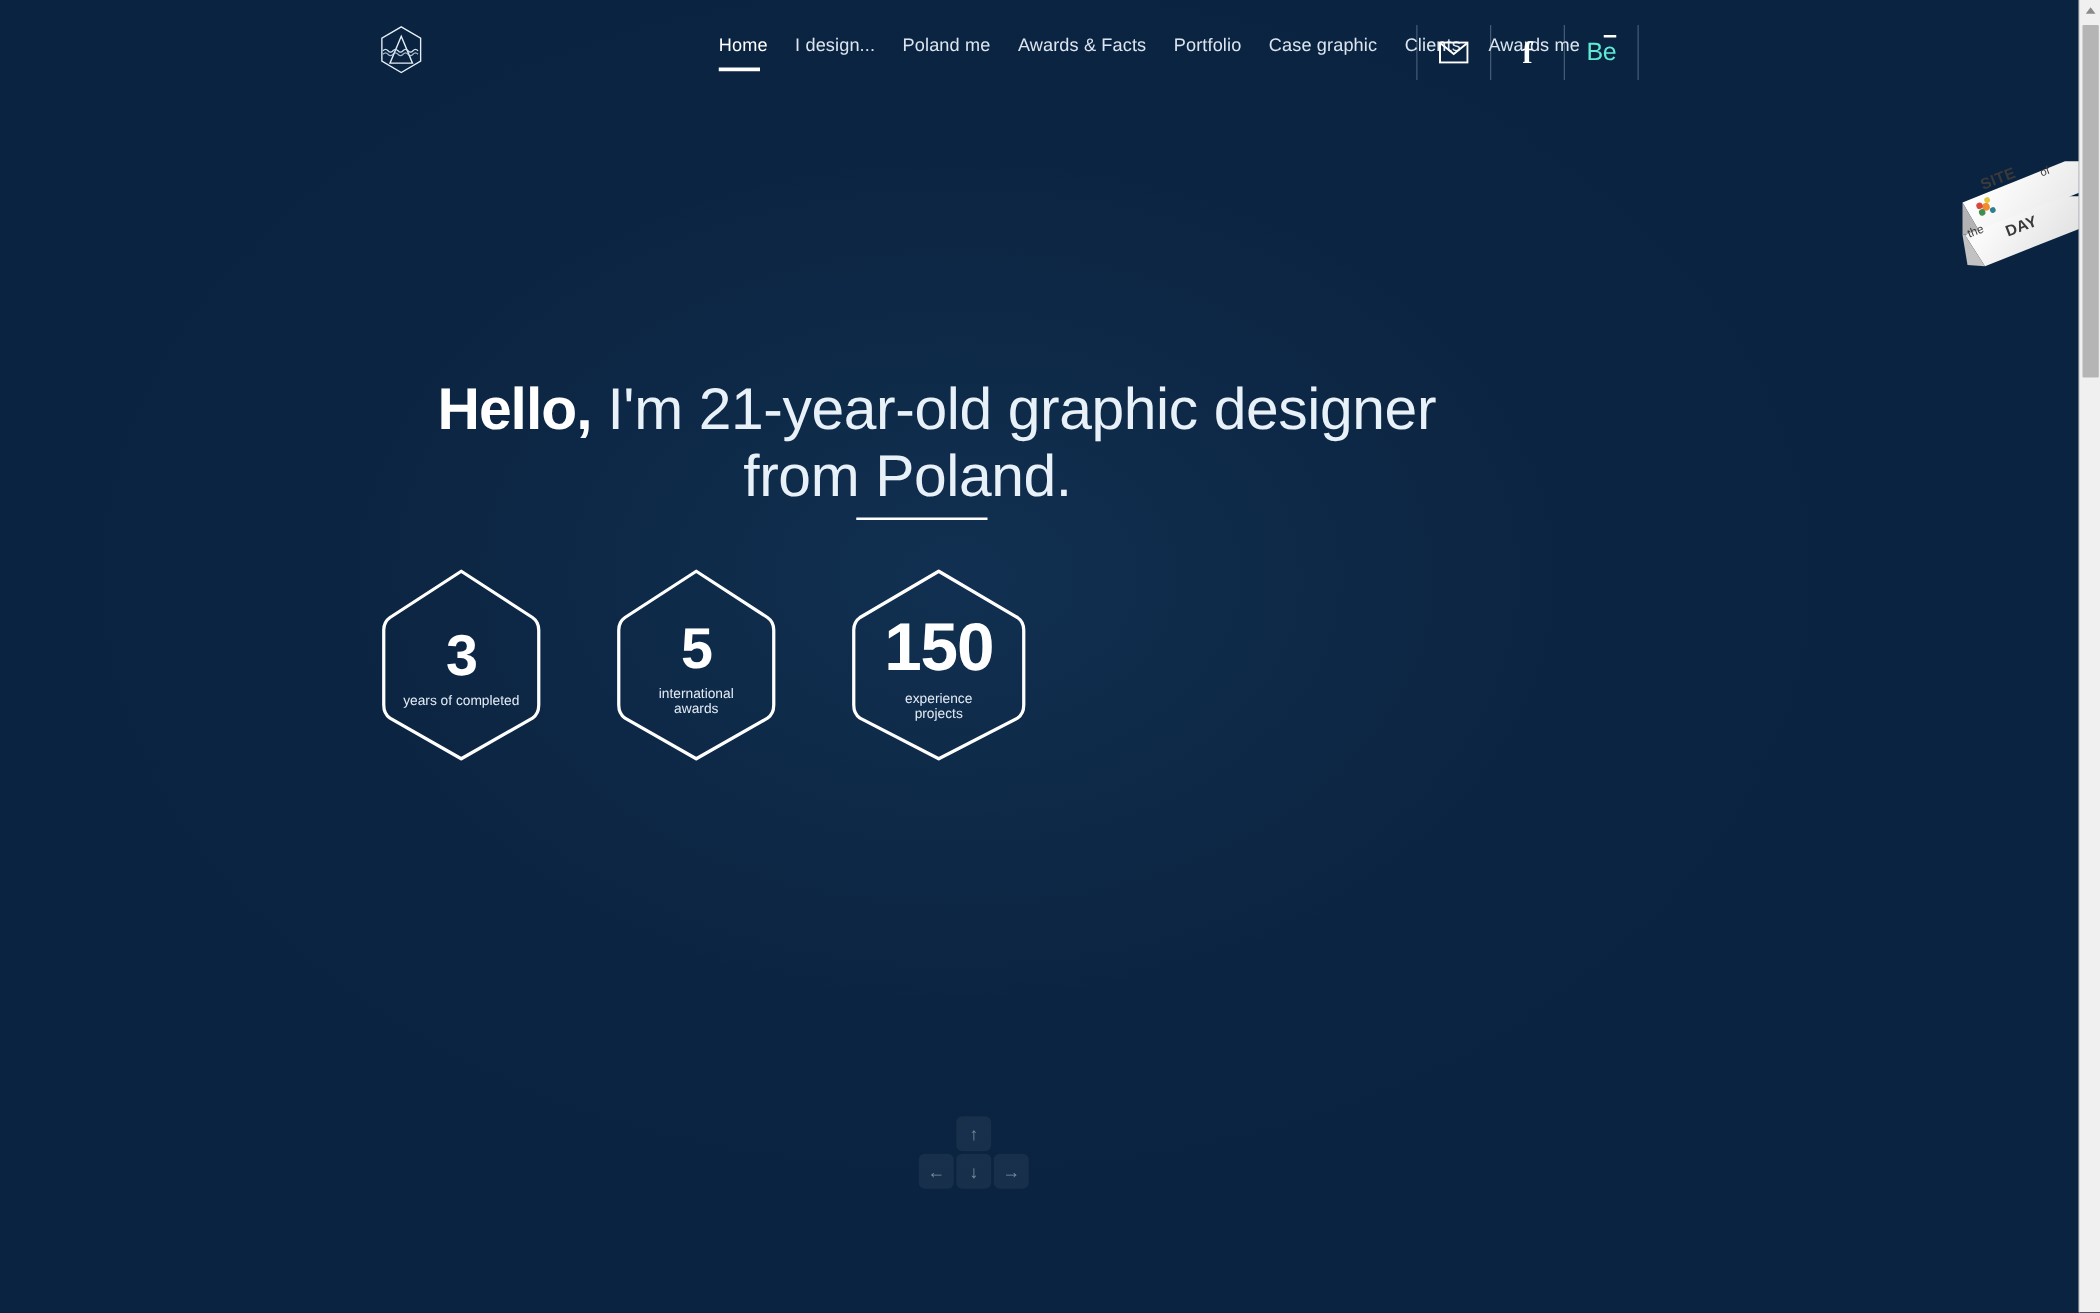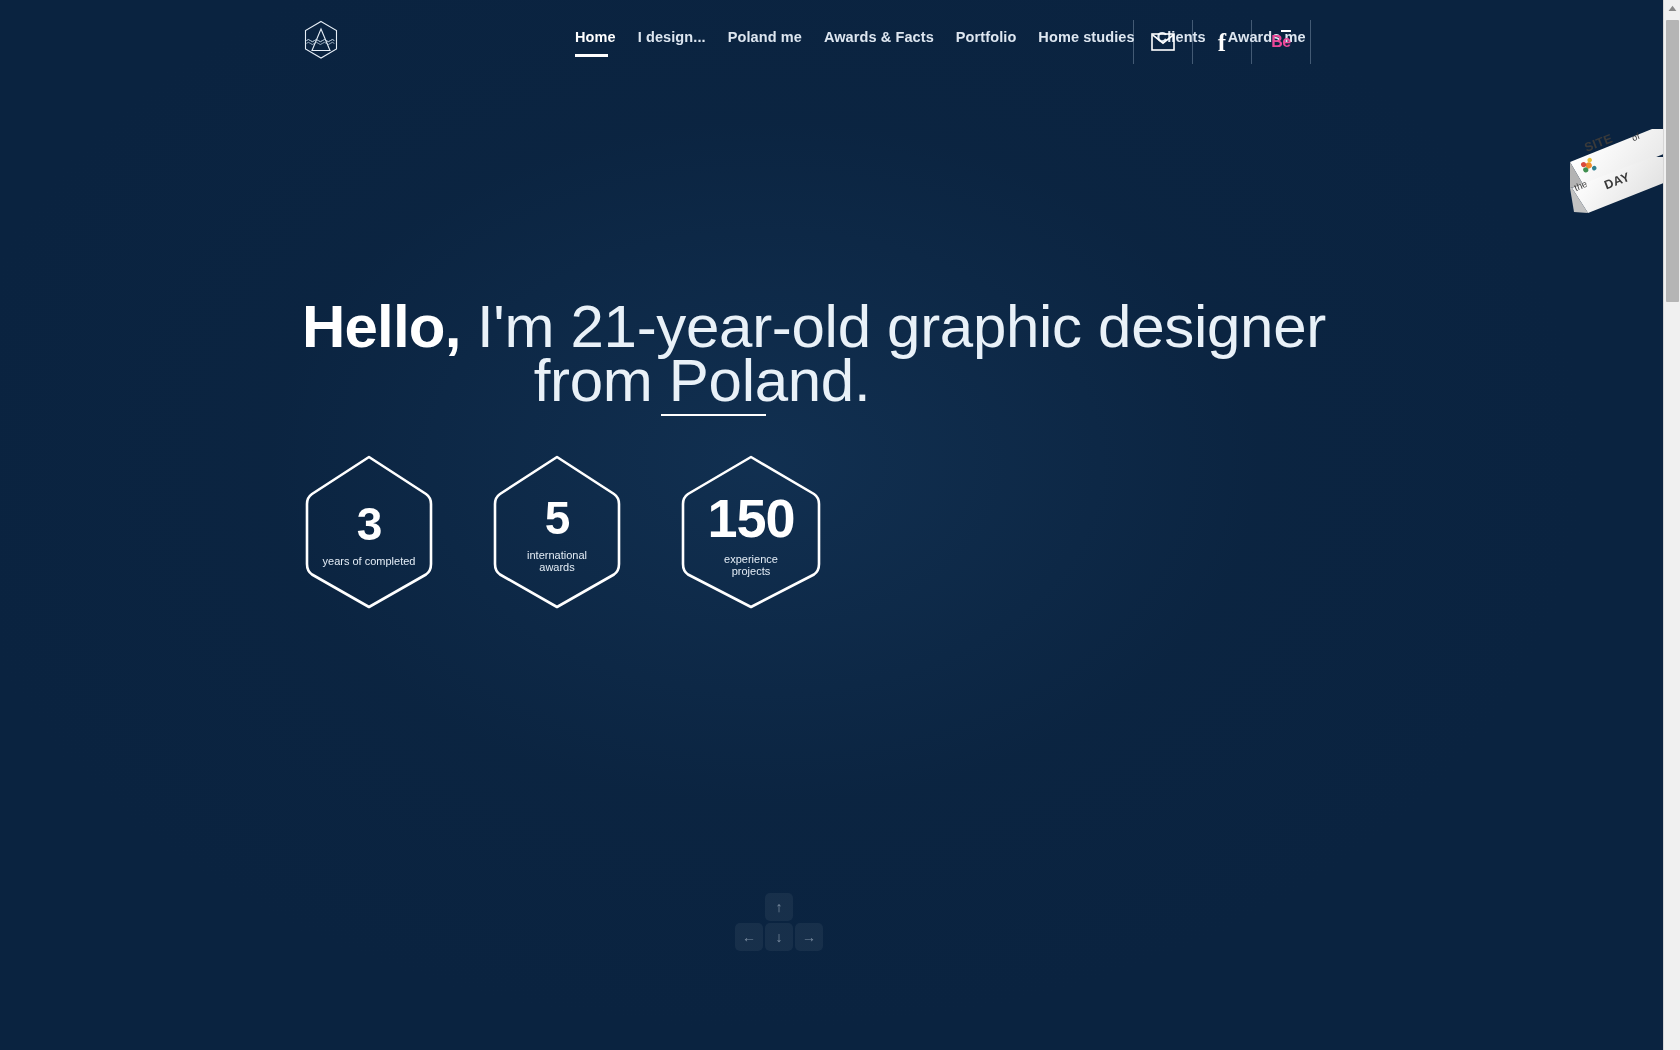--- a/index.html
+++ b/index.html
@@ -66,21 +66,21 @@
   }
   .navitem {
     position: relative;
     color: #dde6f0;
     font-size: 14.5px;
     letter-spacing: 0.1px;
     line-height: 18px;
     padding: 0 11px;
     cursor: pointer;
     white-space: nowrap;
-    font-weight: 700;
+    font-weight: 400;
   }
   .navitem:first-child { padding-left: 0; }
   .navitem.active { color: #ffffff; }
   .navitem.active .nav-underline {
     position: absolute;
     left: 0;
     bottom: -11px;
     width: 33px;
     height: 3px;
     background: #ffffff;
@@ -110,50 +110,51 @@
   }
   .fb-glyph {
     font-family: "Liberation Serif", serif;
     font-weight: bold;
     font-size: 25px;
     line-height: 25px;
     color: #ffffff;
   }
   .be-glyph {
     font-family: "Liberation Sans", sans-serif;
-    font-weight: bold;
-    font-size: 16px;
+    font-weight: normal;
+    font-size: 20px;
     letter-spacing: -0.5px;
-    color: #ec4899;
+    color: #5eead4;
     position: relative;
   }
   .be-bar {
     position: absolute;
     right: 0px;
     top: -3px;
     width: 10px;
     height: 2px;
     background: #ffffff;
   }
 
   
   #hero {
     position: absolute;
     left: 302px;
     top: 300px;
     width: 800px;
     z-index: 3;
   }
   #headline {
-    font-size: 60px;
+    font-size: 47px;
     line-height: 54px;
     color: #e9f1f8;
     font-weight: 300;
     letter-spacing: -0.3px;
     white-space: nowrap;
+    margin-left: 48px;
   }
   #headline .hello {
     font-weight: 700;
     color: #ffffff;
     letter-spacing: -0.8px;
   }
   #headline .line2wrap {
     display: flex;
     align-items: center;
     flex-direction: column;
@@ -338,21 +339,21 @@
       <div class="navitem">
         <span>Poland me</span>
       </div>
       <div class="navitem">
         <span>Awards &amp; Facts</span>
       </div>
       <div class="navitem">
         <span>Portfolio</span>
       </div>
       <div class="navitem">
-        <span>Home studies</span>
+        <span>Case graphic</span>
       </div>
       <div class="navitem">
         <span>Clients</span>
       </div>
       <div class="navitem">
         <span>Awards me</span>
       </div>
     </nav>
 
     <div id="social">

